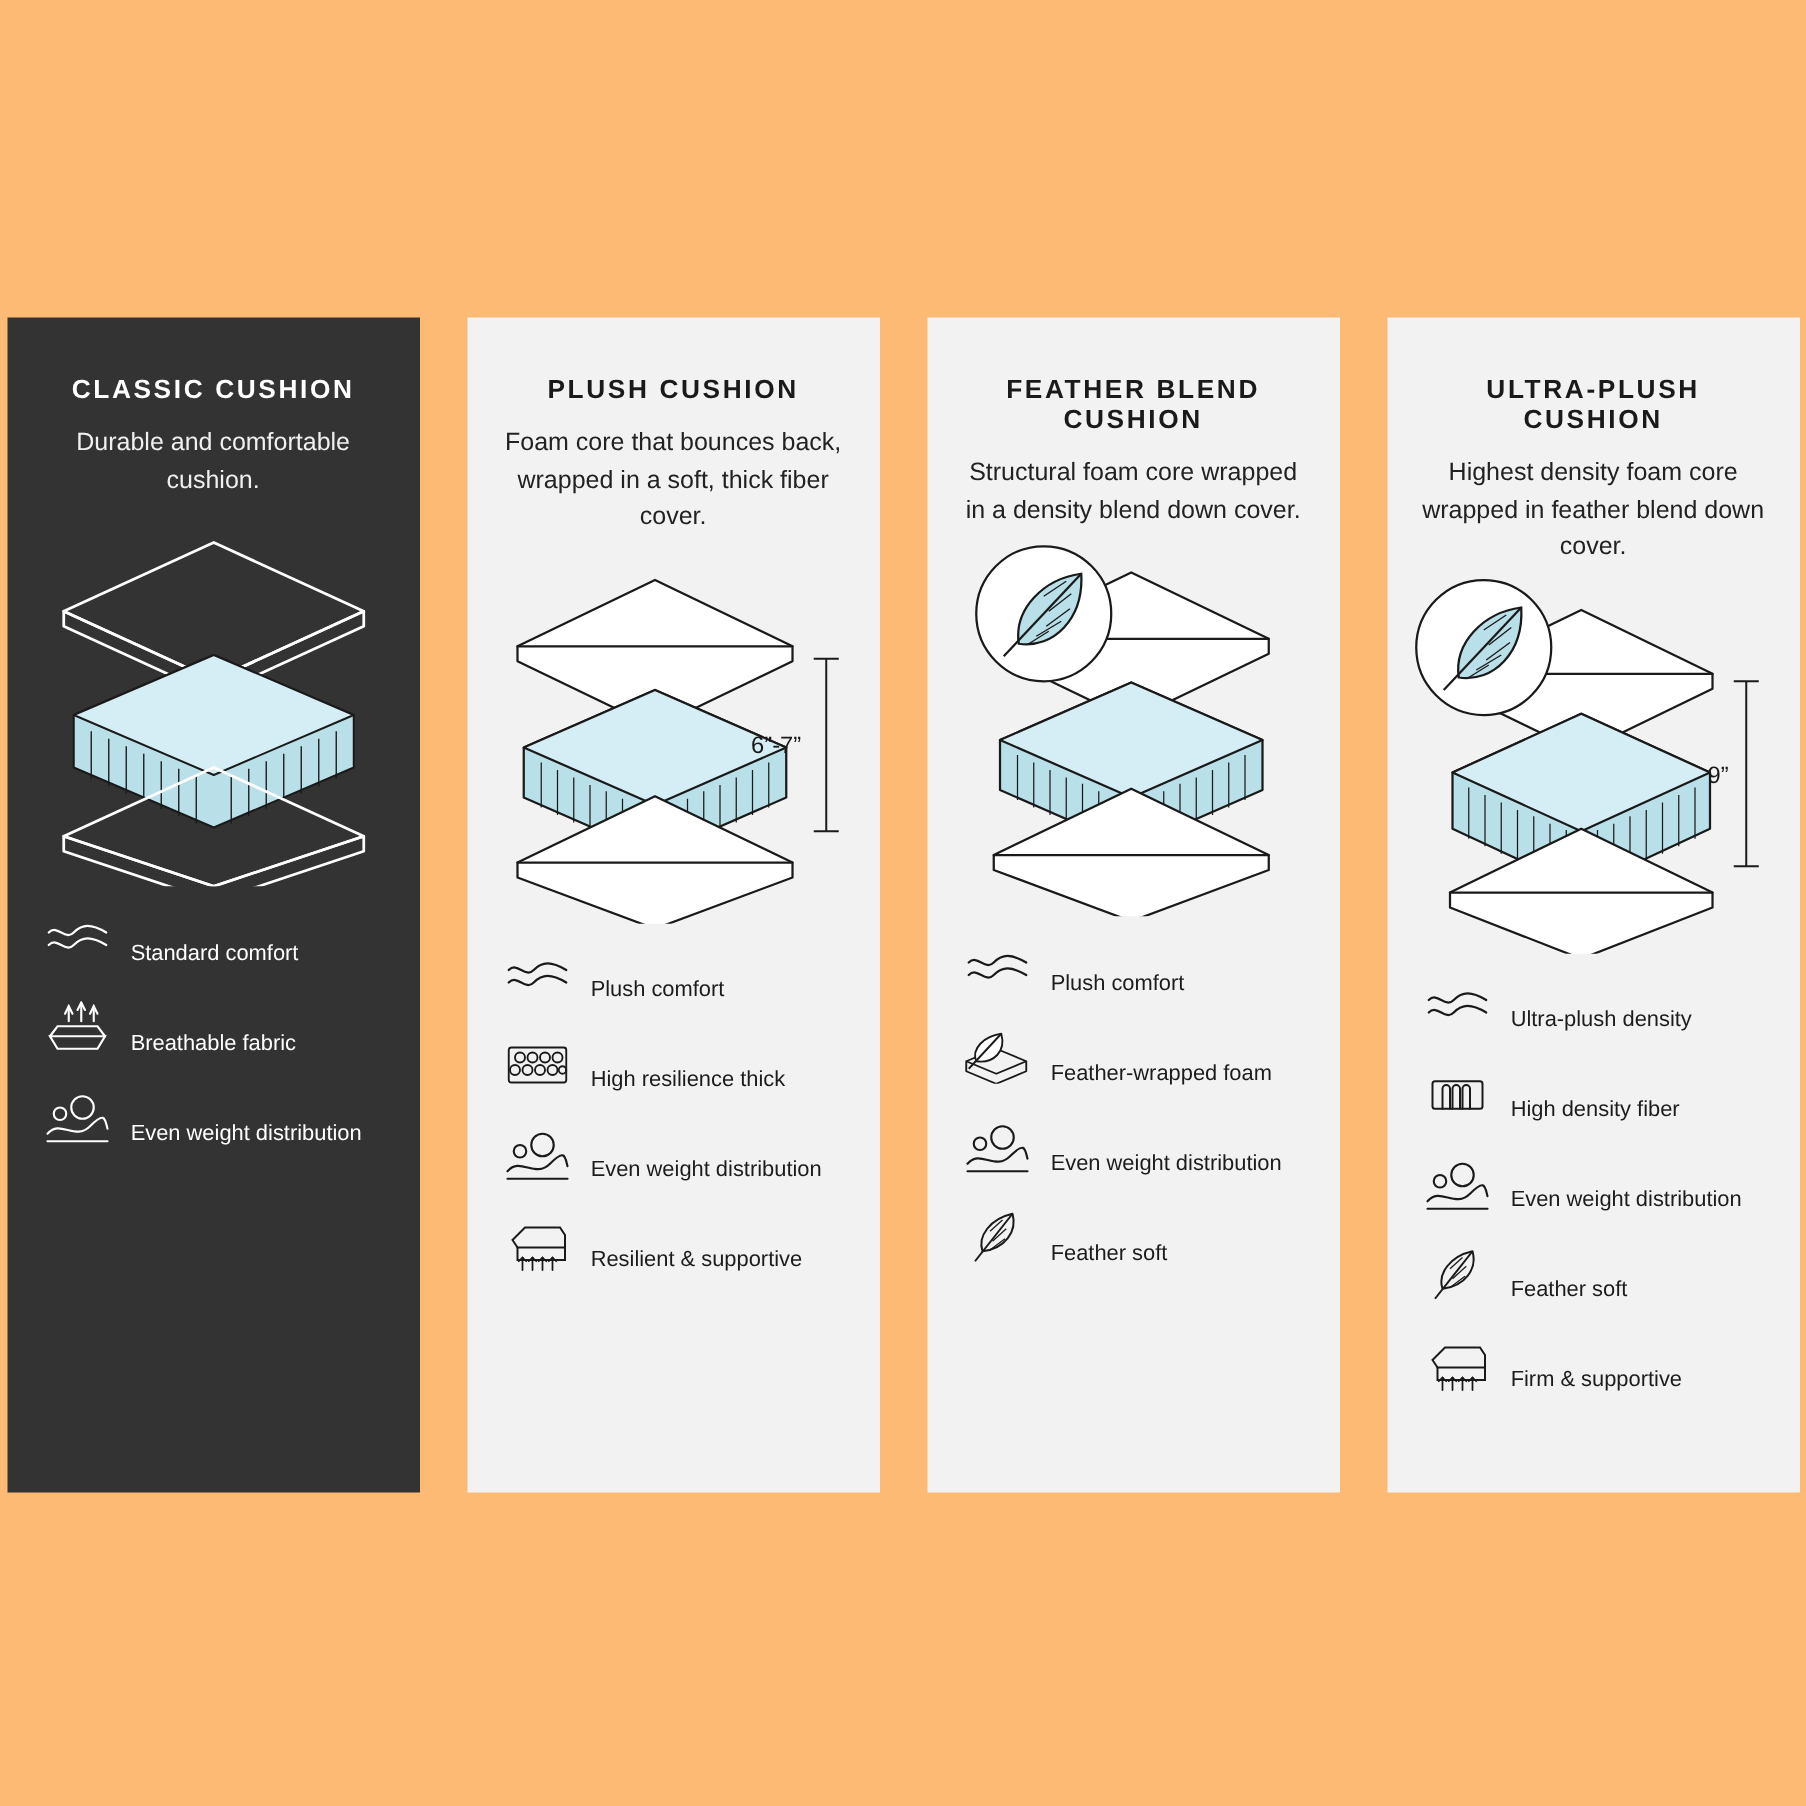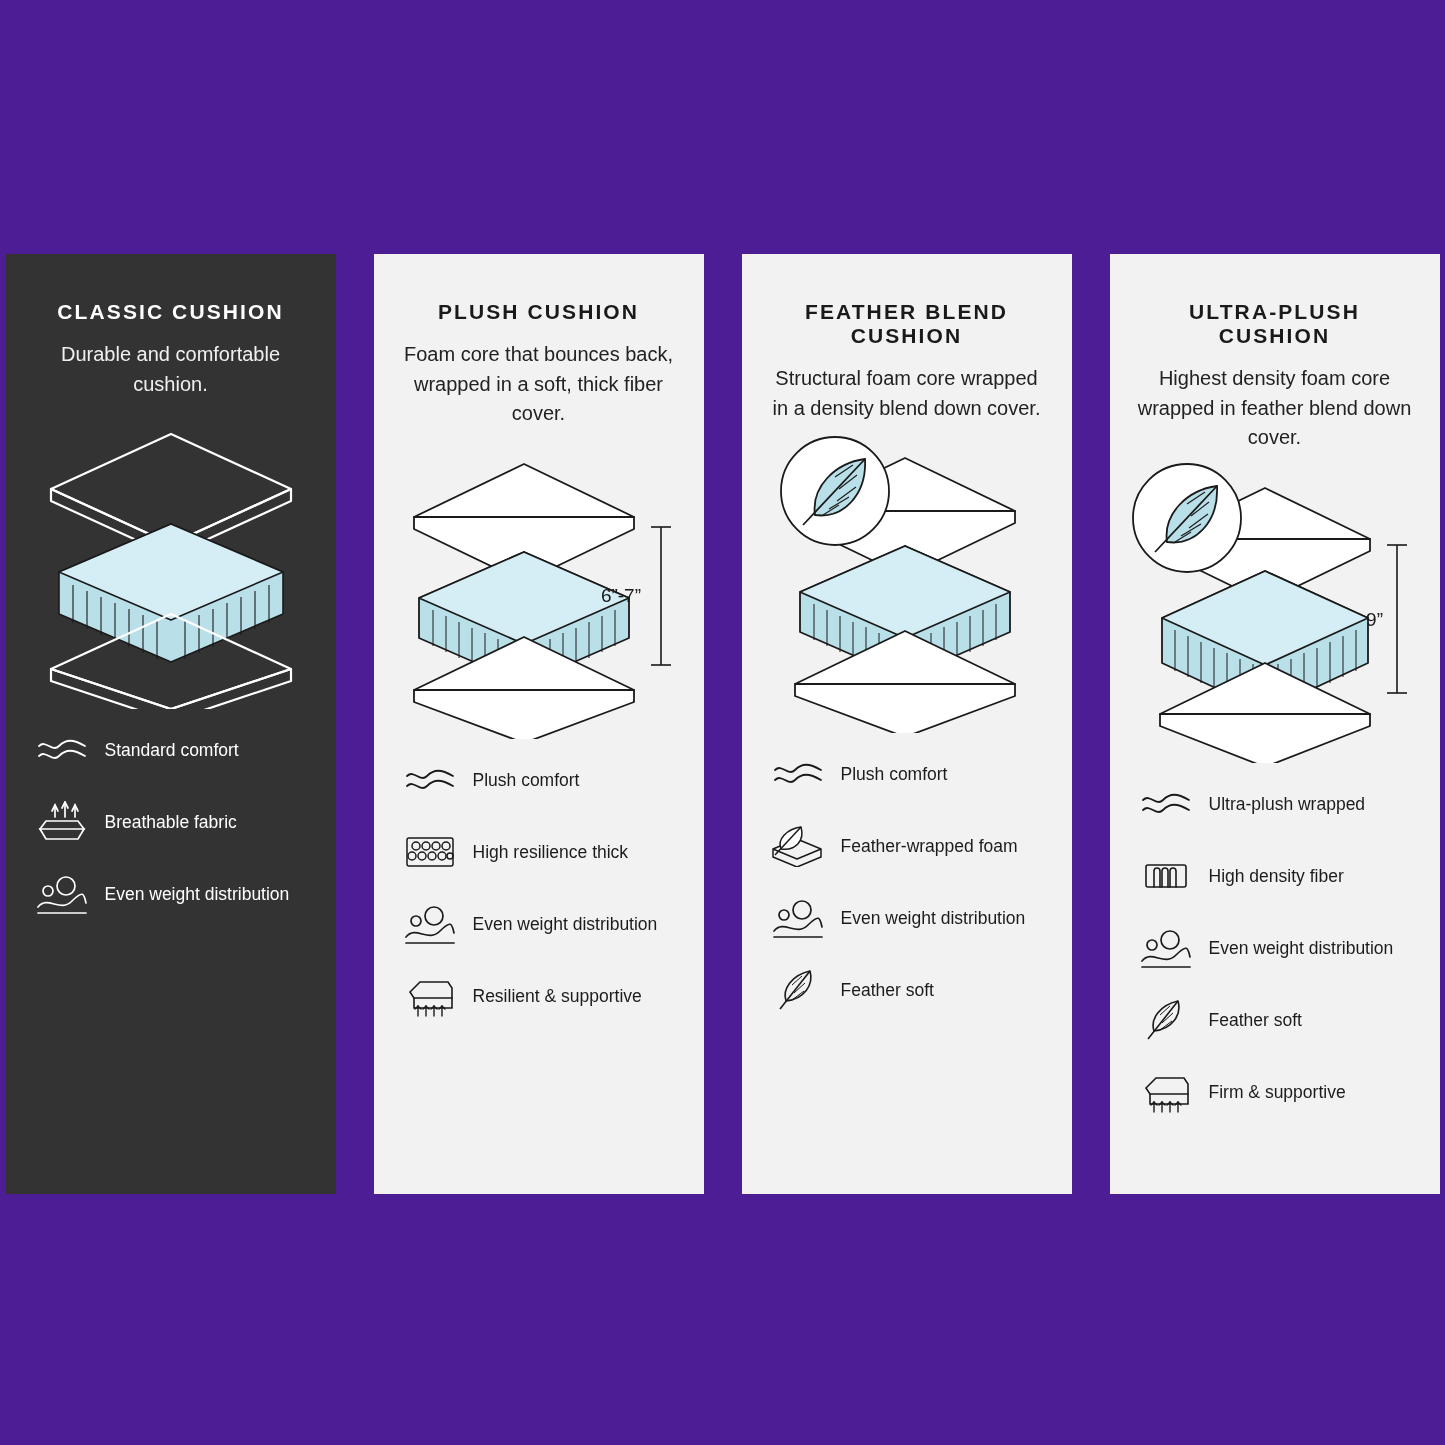--- a/index.html
+++ b/index.html
@@ -10,21 +10,21 @@
   body {
     width: 1445px;
     height: 1445px;
     font-family: "Liberation Sans", sans-serif;
     overflow: hidden;
   }
   .board {
     position: relative;
     width: 1445px;
     height: 1445px;
-    background: #4c1d95;
+    background: #fdba74;
   }
   .cards {
     position: absolute;
     top: 254px;
     left: 0;
     width: 1445px;
     height: 940px;
     display: flex;
     justify-content: center;
     gap: 38px;
@@ -79,21 +79,21 @@
   }
   .features {
     width: 272px;
     margin-top: 18px;
     display: flex;
     flex-direction: column;
     gap: 26px;
   }
   .feature {
     display: flex;
-    align-items: center;
+    align-items: flex-end;
     gap: 16px;
   }
   .feature-icon {
     width: 54px;
     min-width: 54px;
     height: 46px;
     display: flex;
     align-items: center;
     justify-content: center;
   }
@@ -460,21 +460,21 @@
       <div class="features">
         <div class="feature">
           <span class="feature-icon">
             <svg width="50" height="24" viewBox="0 0 50 24">
                 <g fill="none" stroke="#1a1a1a" stroke-width="1.8" stroke-linecap="round">
               <path d="M2 8 C 9 1, 15 15, 22 8 S 36 1, 48 8"></path>
               <path d="M2 18 C 9 11, 15 25, 22 18 S 36 11, 48 18"></path>
             </g>
               </svg>
           </span>
-          <span class="feature-label">Ultra-plush wrapped</span>
+          <span class="feature-label">Ultra-plush density</span>
         </div>
         <div class="feature">
           <span class="feature-icon">
             <svg width="52" height="34" viewBox="0 0 52 34">
                 <g fill="none" stroke="#1a1a1a" stroke-width="1.6" stroke-linecap="round">
               <rect x="6" y="6" width="40" height="22" rx="2"></rect>
               <path d="M14 28 V12 a3 3 0 0 1 6 0 V28"></path>
               <path d="M22 28 V12 a3 3 0 0 1 6 0 V28"></path>
               <path d="M30 28 V12 a3 3 0 0 1 6 0 V28"></path>
             </g>

